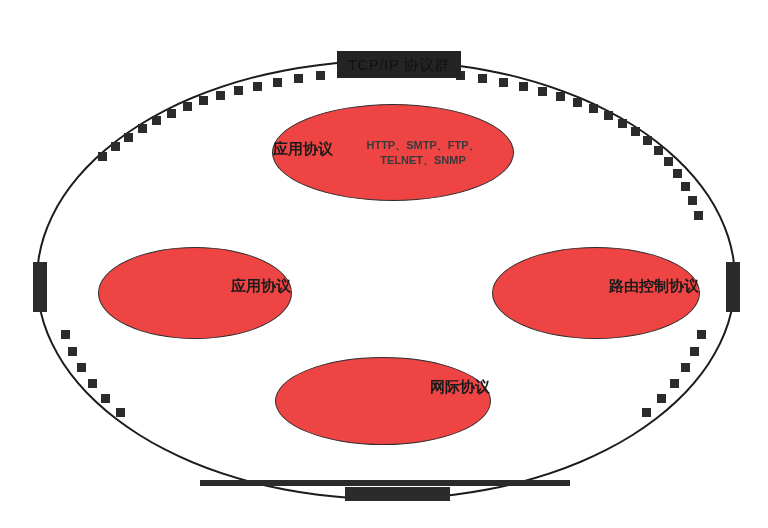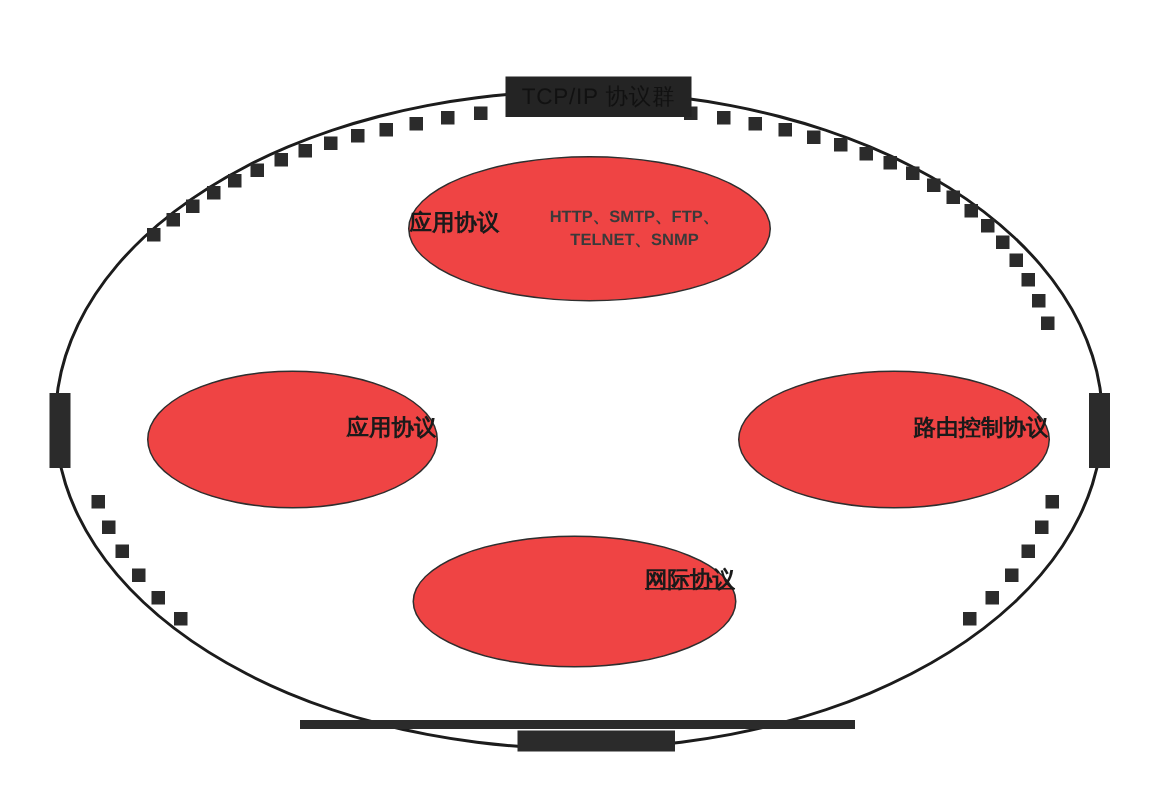--- a/index.html
+++ b/index.html
@@ -115,21 +115,21 @@
     height: 92px;
   }
   #node-routing .node-title { margin-bottom: 14px; }
 
   #node-internet {
     left: 275px;
     top: 357px;
     width: 216px;
     height: 88px;
   }
-  #node-internet .node-title { margin-bottom: 28px; text-decoration: underline; }
+  #node-internet .node-title { margin-bottom: 28px; }
 </style>
 </head>
 <body>
 
 <div id="canvas">
 
   <div class="outer-ellipse"></div>
 
   <svg class="selection-overlay" viewBox="0 0 768 528" width="768" height="528" xmlns="http://www.w3.org/2000/svg">
     <g fill="#2b2b2b">

